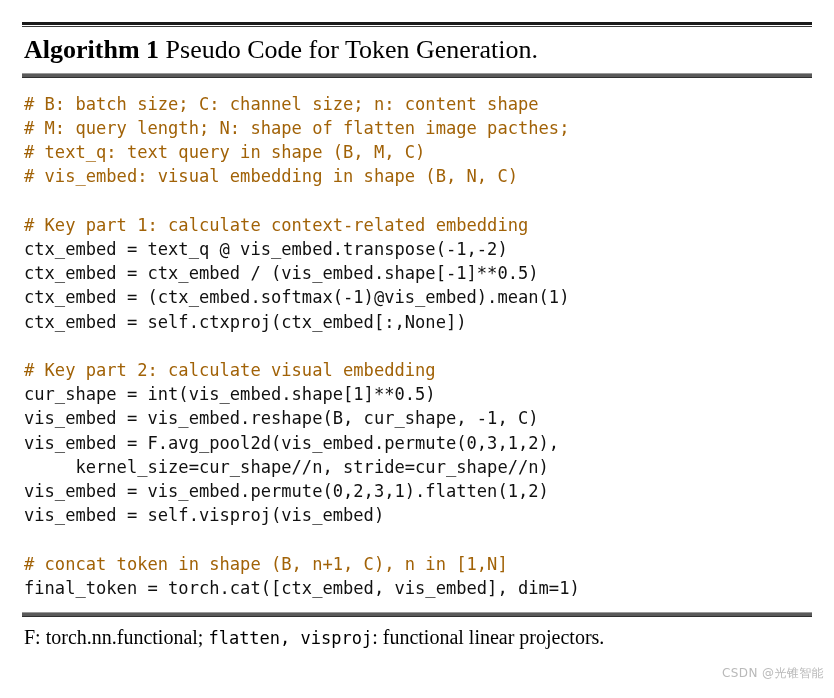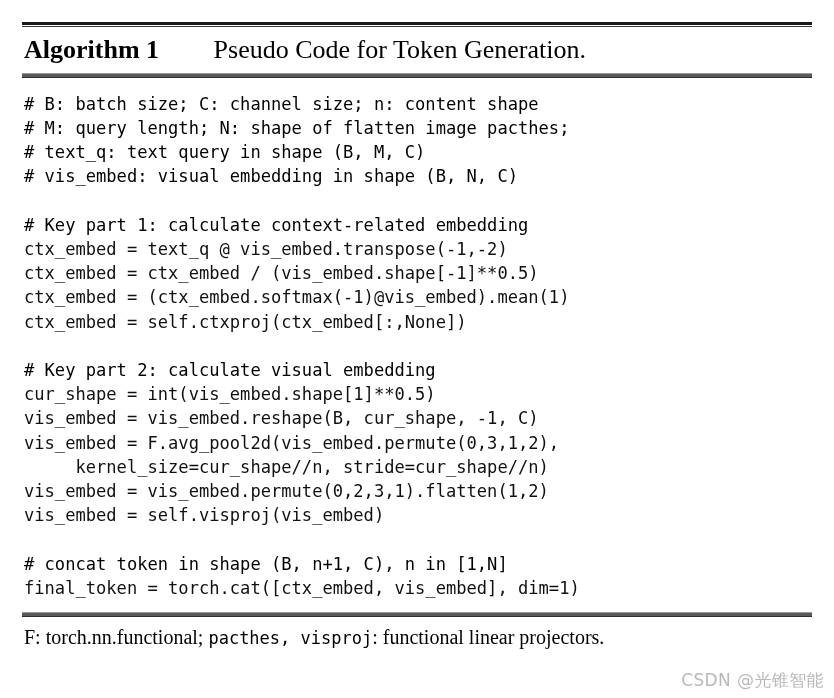--- a/index.html
+++ b/index.html
@@ -53,39 +53,38 @@
     color: #000000;
     padding: 7px 0 6px 2px;
     white-space: nowrap;
   }
   #algorithm-caption .alg-label {
     font-weight: bold;
     text-align: right;
   }
   #algorithm-caption .alg-title {
     font-weight: normal;
-    margin-left: 48px;
   }
 
   
   #code-body {
     font-family: "DejaVu Sans Mono", "Liberation Mono", monospace;
     font-size: 17.1px;
     line-height: 24.2px;
     color: #101010;
     padding: 14px 0 12px 2px;
     letter-spacing: 0px;
     white-space: pre;
   }
   .code-line {
     white-space: pre;
     min-height: 24.2px;
   }
   .code-line.comment {
-    color: #000000;
+    color: #a16207;
   }
   .code-line.blank {
     height: 24.2px;
   }
 
   
   #algorithm-footnote {
     font-family: "Liberation Serif", serif;
     font-size: 20px;
     line-height: 1.3;
@@ -95,23 +94,23 @@
   }
   #algorithm-footnote .mono {
     font-family: "DejaVu Sans Mono", "Liberation Mono", monospace;
     font-size: 17px;
   }
 
   
   #watermark {
     position: absolute;
     right: 10px;
-    bottom: 6px;
+    bottom: 16px;
     font-family: "DejaVu Sans", sans-serif;
-    font-size: 17px;
+    font-size: 12px;
     color: #b9b9b9;
     letter-spacing: 0.4px;
     white-space: nowrap;
   }
 </style>
 </head>
 <body>
 
 <div id="algorithm-box">
 
@@ -121,18 +120,18 @@
     <span class="alg-label">Algorithm 1</span><span> </span><span class="alg-title">Pseudo Code for Token Generation.</span>
   </div>
 
   <div class="rule-mid"></div>
 
   <div id="code-body"><div class="code-line comment"># B: batch size; C: channel size; n: content shape</div><div class="code-line comment"># M: query length; N: shape of flatten image pacthes;</div><div class="code-line comment"># text_q: text query in shape (B, M, C)</div><div class="code-line comment"># vis_embed: visual embedding in shape (B, N, C)</div><div class="code-line blank">&nbsp;</div><div class="code-line comment"># Key part 1: calculate context-related embedding</div><div class="code-line">ctx_embed = text_q @ vis_embed.transpose(-1,-2)</div><div class="code-line">ctx_embed = ctx_embed / (vis_embed.shape[-1]**0.5)</div><div class="code-line">ctx_embed = (ctx_embed.softmax(-1)@vis_embed).mean(1)</div><div class="code-line">ctx_embed = self.ctxproj(ctx_embed[:,None])</div><div class="code-line blank">&nbsp;</div><div class="code-line comment"># Key part 2: calculate visual embedding</div><div class="code-line">cur_shape = int(vis_embed.shape[1]**0.5)</div><div class="code-line">vis_embed = vis_embed.reshape(B, cur_shape, -1, C)</div><div class="code-line">vis_embed = F.avg_pool2d(vis_embed.permute(0,3,1,2),</div><div class="code-line">     kernel_size=cur_shape//n, stride=cur_shape//n)</div><div class="code-line">vis_embed = vis_embed.permute(0,2,3,1).flatten(1,2)</div><div class="code-line">vis_embed = self.visproj(vis_embed)</div><div class="code-line blank">&nbsp;</div><div class="code-line comment"># concat token in shape (B, n+1, C), n in [1,N]</div><div class="code-line">final_token = torch.cat([ctx_embed, vis_embed], dim=1)</div></div>
 
   <div class="rule-bottom"></div>
 
   <div id="algorithm-footnote">
-    <span>F: torch.nn.functional;&nbsp;</span><span class="mono">pacthes, visproj</span><span>: functional linear projectors.</span>
+    <span>F: torch.nn.functional;&nbsp;</span><span class="mono">flatten, visproj</span><span>: functional linear projectors.</span>
   </div>
 
 </div>
 
 <div id="watermark">CSDN @光锥智能</div>
 
 </body></html>

